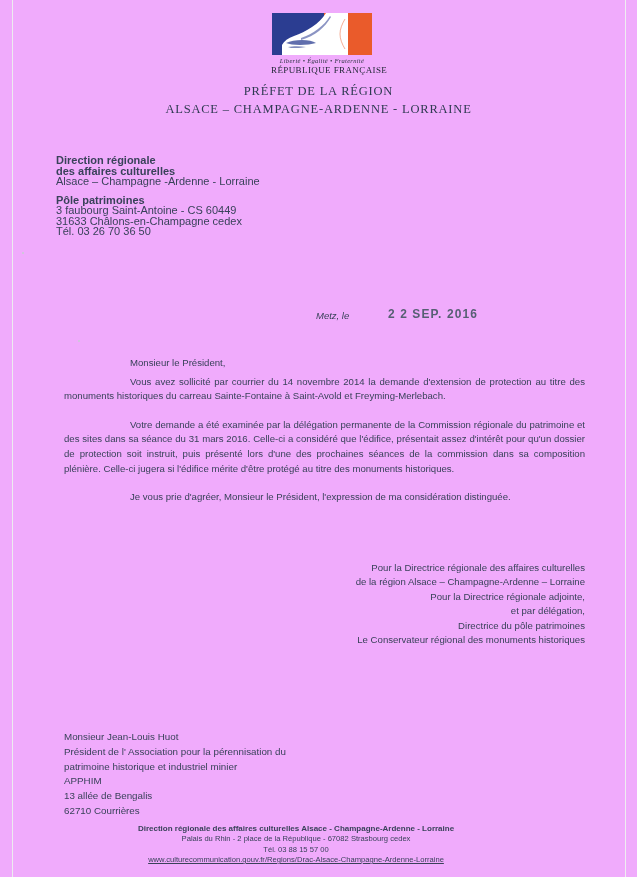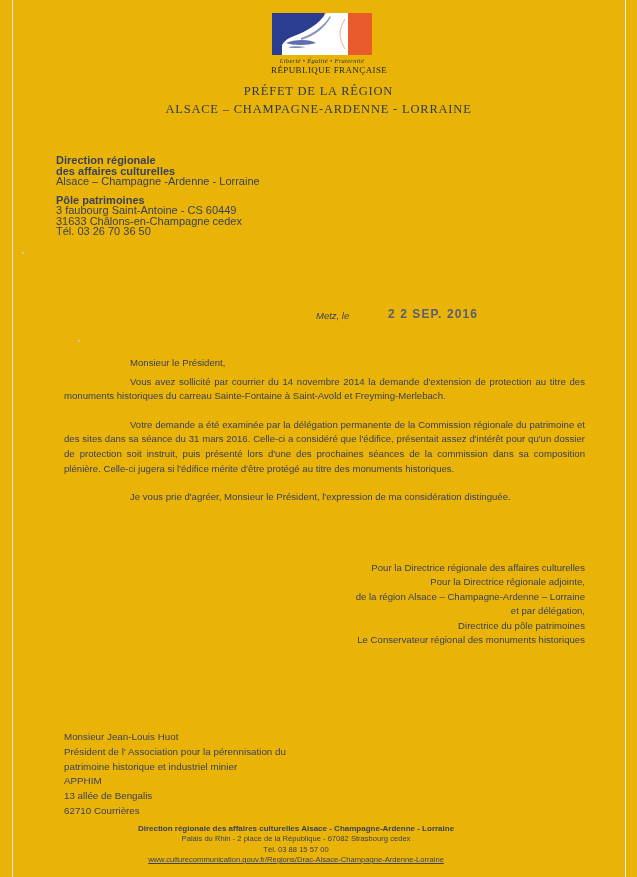--- a/index.html
+++ b/index.html
@@ -7,21 +7,21 @@
     padding: 0;
     background: #ffffff;
   }
   body {
     font-family: "Liberation Sans", sans-serif;
   }
   #page {
     position: relative;
     width: 637px;
     height: 877px;
-    background: #eab308;
+    background: #f0abfc;
     overflow: hidden;
     color: #2b3242;
   }
   
   .scan-edge-left {
     position: absolute;
     left: 12px; top: 0; width: 1px; height: 877px;
     background: #ececee;
   }
   .scan-edge-right {
@@ -241,22 +241,22 @@
 
   <div id="body-block">
     <div class="salut">Monsieur le Président,</div>
     <p>Vous avez sollicité par courrier du 14 novembre 2014 la demande d'extension de protection au titre des monuments historiques du carreau Sainte-Fontaine à Saint-Avold et Freyming-Merlebach.</p>
     <p>Votre demande a été examinée par la délégation permanente de la Commission régionale du patrimoine et des sites dans sa séance du 31 mars 2016. Celle-ci a considéré que l'édifice, présentait assez d'intérêt pour qu'un dossier de protection soit instruit, puis présenté lors d'une des prochaines séances de la commission dans sa composition plénière. Celle-ci jugera si l'édifice mérite d'être protégé au titre des monuments historiques.</p>
     <p class="closing">Je vous prie d'agréer, Monsieur le Président, l'expression de ma considération distinguée.</p>
   </div>
 
   <div id="signature-block">
     <div>Pour la Directrice régionale des affaires culturelles</div>
+    <div>de la région Alsace – Champagne-Ardenne – Lorraine</div>
     <div>Pour la Directrice régionale adjointe,</div>
-    <div>de la région Alsace – Champagne-Ardenne – Lorraine</div>
     <div>et par délégation,</div>
     <div>Directrice du pôle patrimoines</div>
     <div>Le Conservateur régional des monuments historiques</div>
   </div>
 
   <div id="recipient-block">
     <div>Monsieur Jean-Louis Huot</div>
     <div>Président de l' Association pour la pérennisation du</div>
     <div>patrimoine historique et industriel minier</div>
     <div>APPHIM</div>

